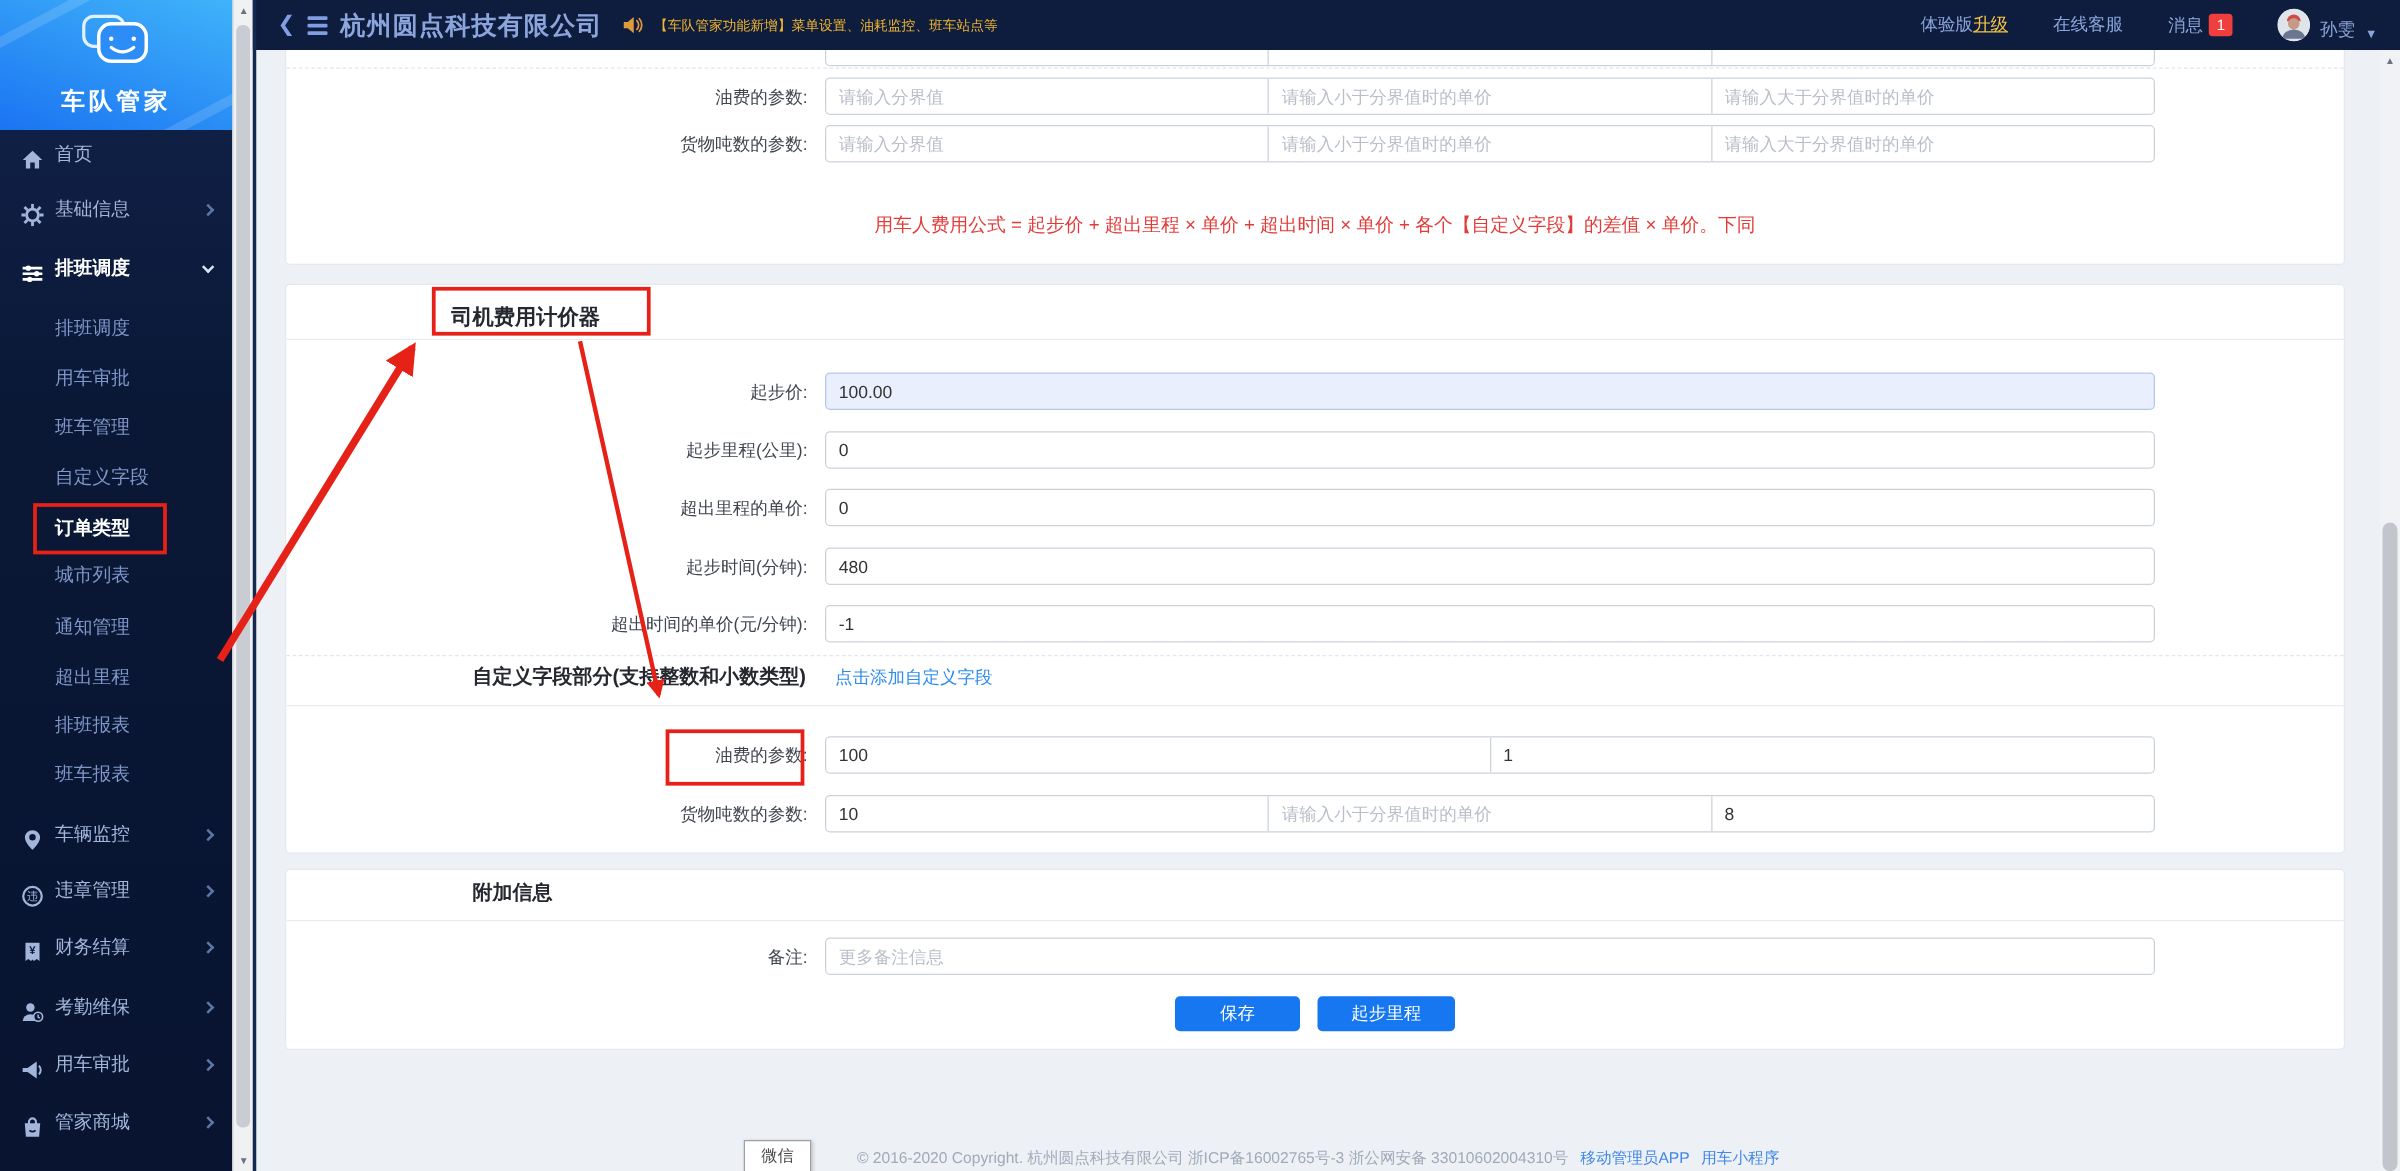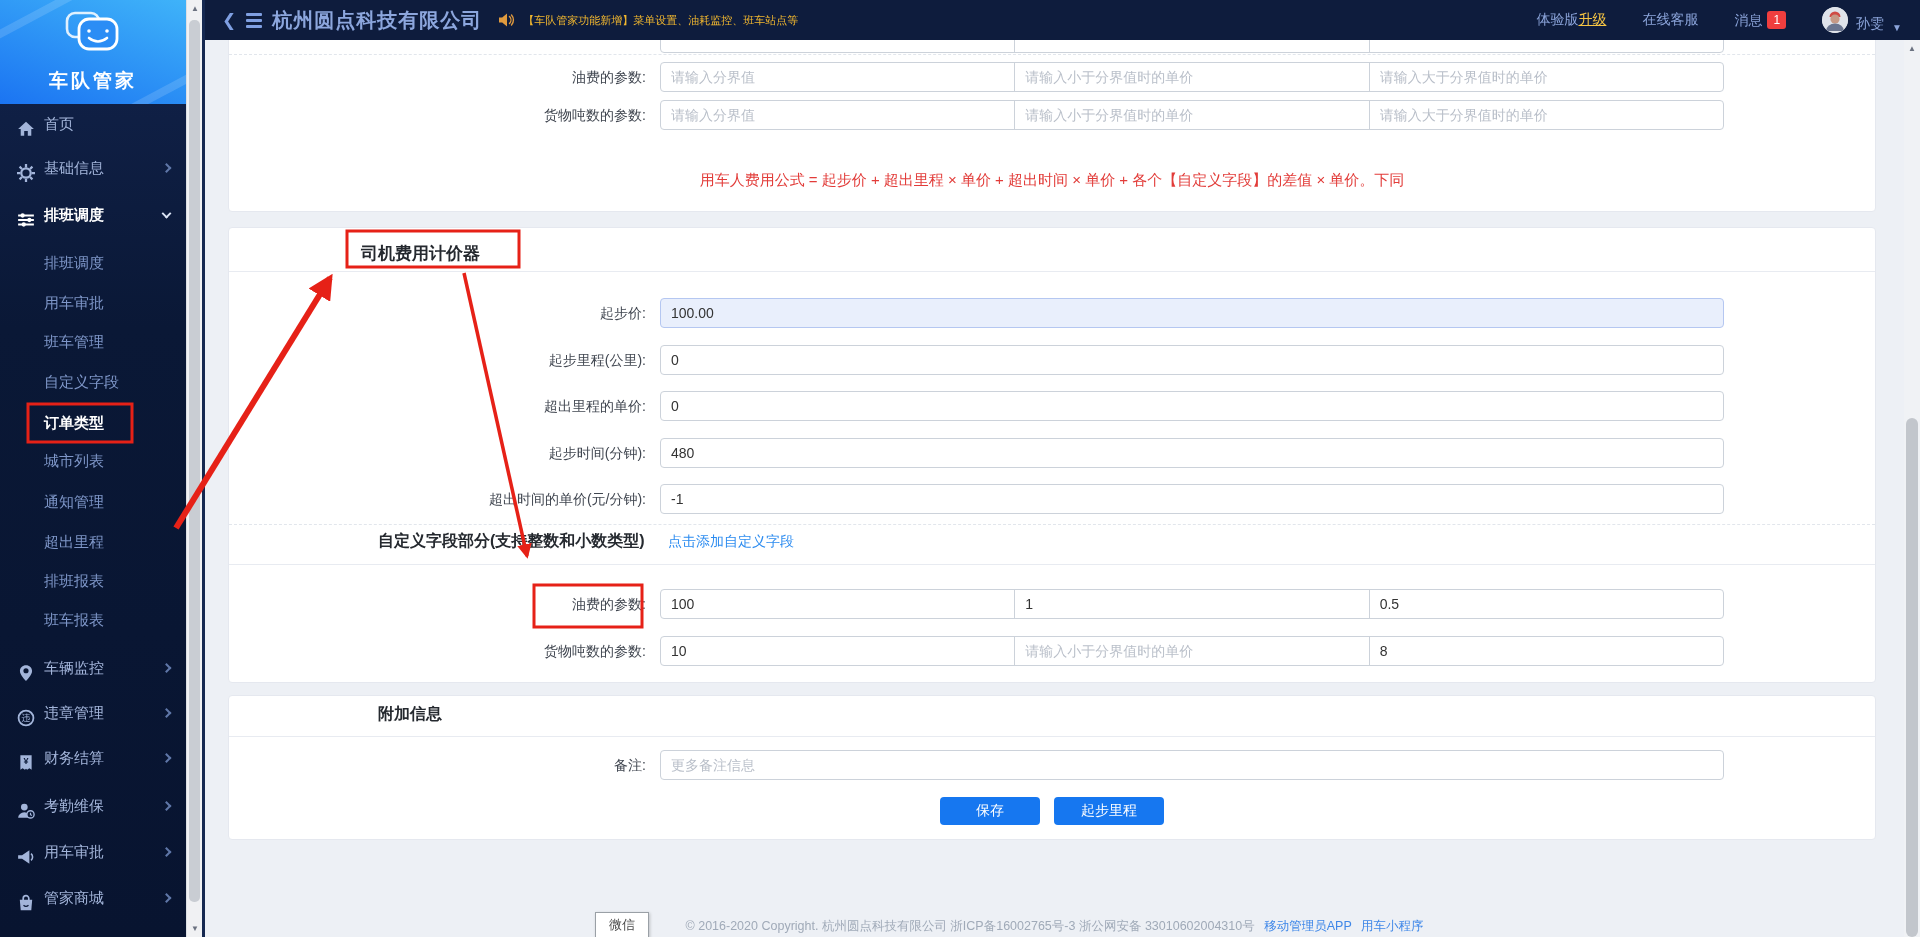--- a/index.html
+++ b/index.html
@@ -336,21 +336,20 @@
   <div class="sec-title" style="left:149px;top:303px">自定义字段部分(支持整数和小数类型)</div>
   <div class="add-link" style="top:305px">点击添加自定义字段</div>
   <div class="hr-solid" style="top:336px"></div>
 
   <div class="row" style="top:361px">
     <span class="flabel">油费的参数:</span>
     <div class="fwrap">
         <div class="tri">
       <input value="100" style="">
       <input value="1" style="">
-      <input value="0.5" style="">
     </div>
       </div>
   </div>
   <div class="row" style="top:408px">
     <span class="flabel">货物吨数的参数:</span>
     <div class="fwrap">
         <div class="tri">
       <input value="10" style="">
       <input placeholder="请输入小于分界值时的单价" style="">
       <input value="8" style="">

